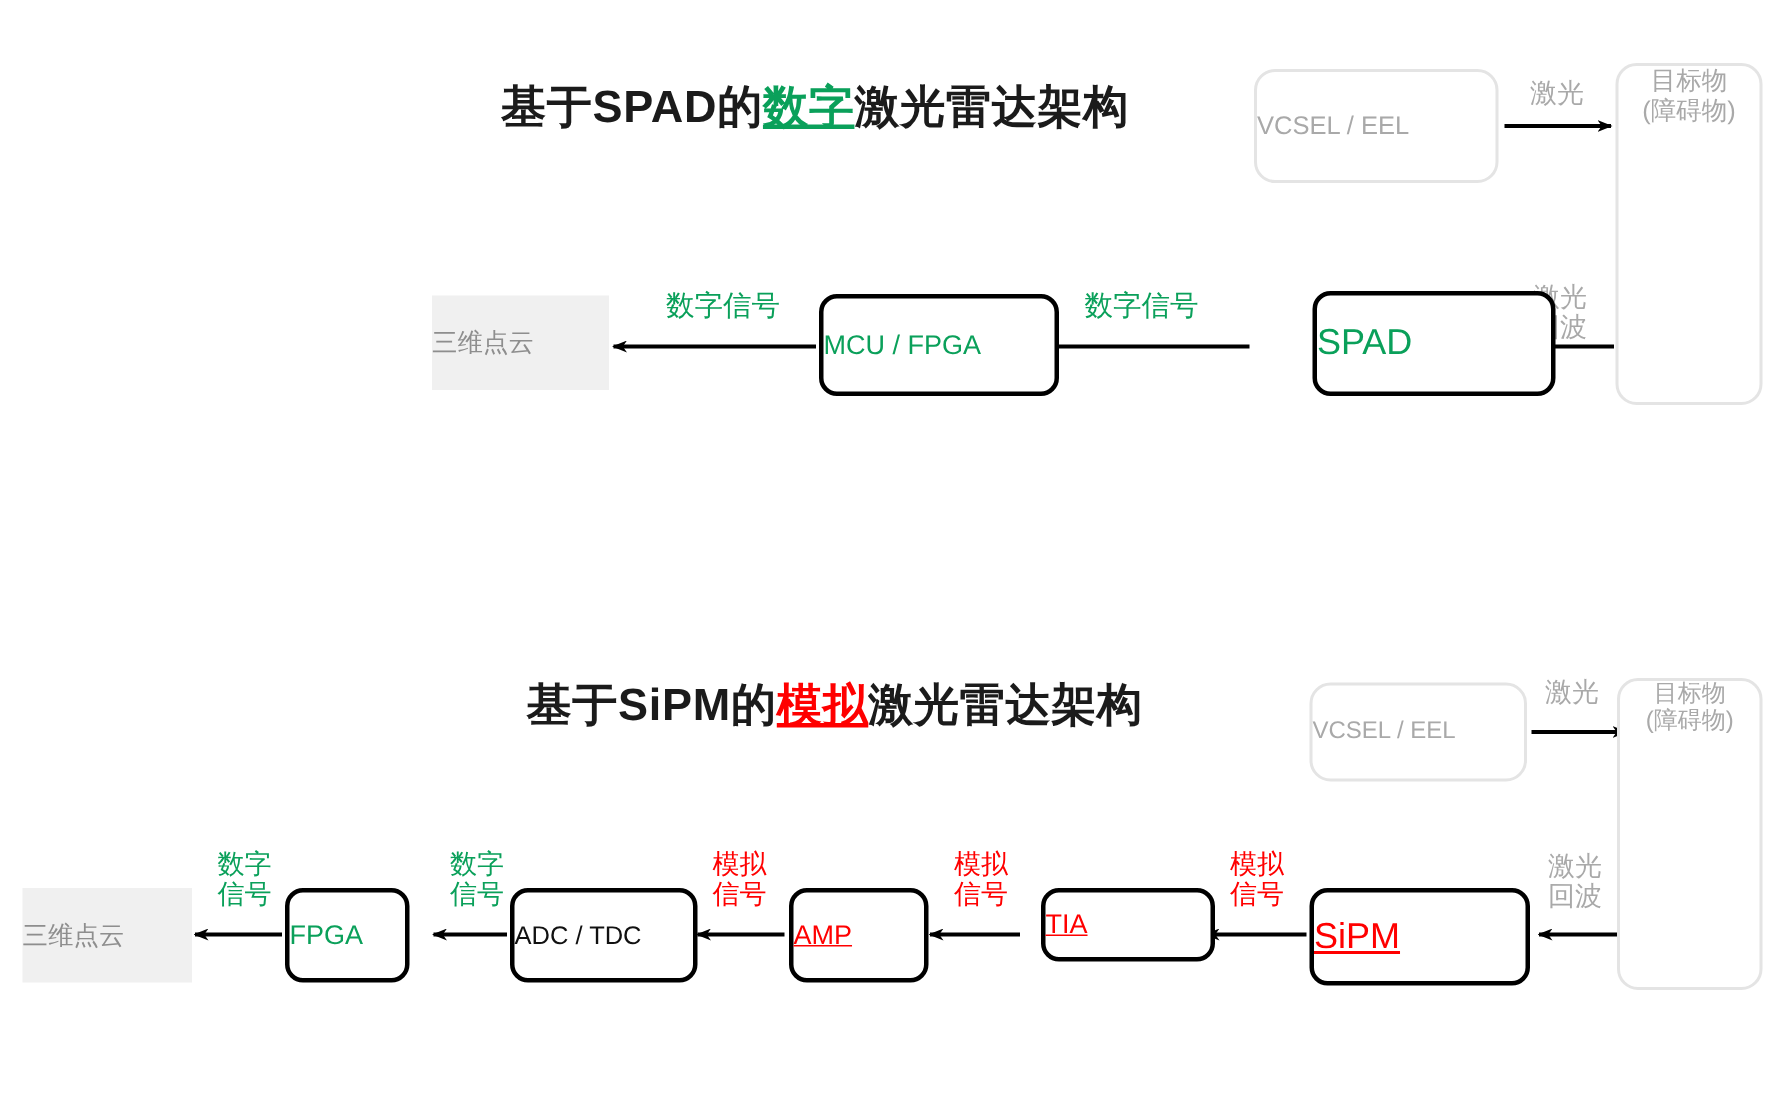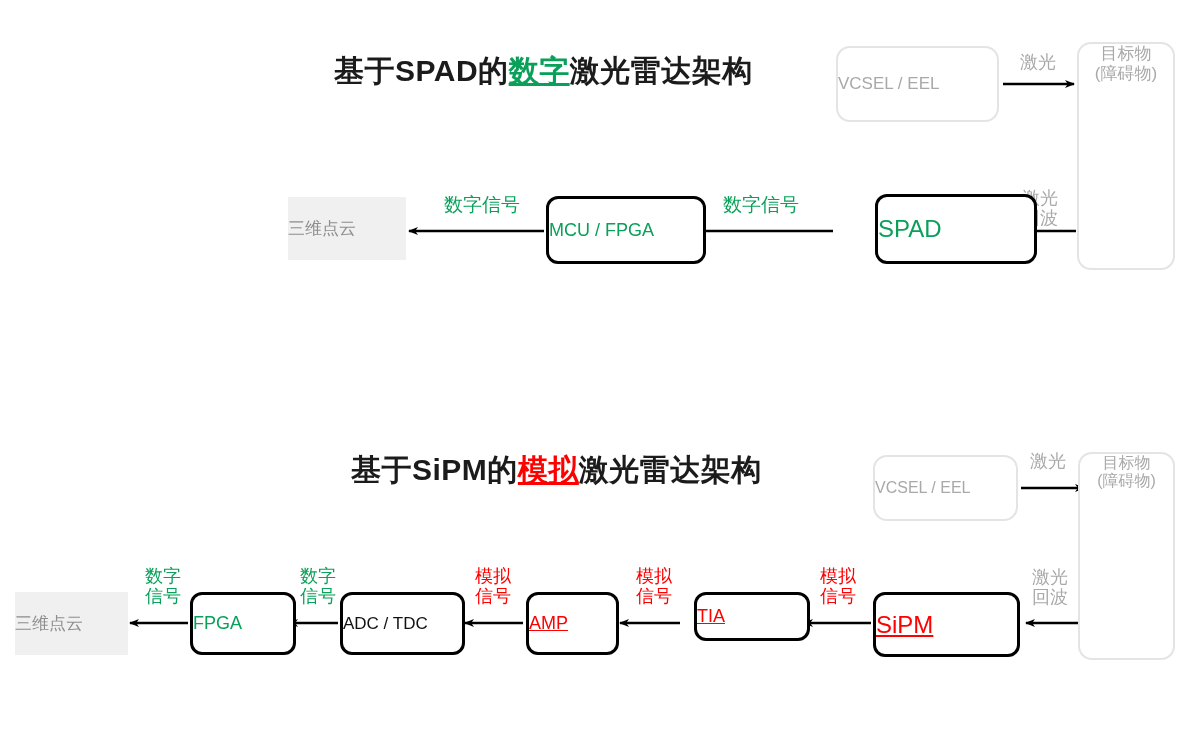--- a/index.html
+++ b/index.html
@@ -228,21 +228,21 @@
 
   <div class="abs node" style="left:340px; top:592px; width:125px; height:63px;">
     <span class="node-label fs-17 txt-black">ADC / TDC</span>
   </div>
 
   <div class="abs edge-label small" style="left:292px; top:566px; width:52px; color:#0aa05a;">
     <div>数字</div>
     <div>信号</div>
   </div>
 
-  <div class="abs node" style="left:190px; top:592px; width:106px; height:63px;">
+  <div class="abs node" style="left:190px; top:592px; width:83px; height:63px;">
     <span class="node-label fs-18 txt-green">FPGA</span>
   </div>
 
   <div class="abs edge-label small" style="left:137px; top:566px; width:52px; color:#0aa05a;">
     <div>数字</div>
     <div>信号</div>
   </div>
 
   <div class="abs node fill" style="left:15px; top:592px; width:113px; height:63px;">
     <span class="node-label fs-17">三维点云</span>

